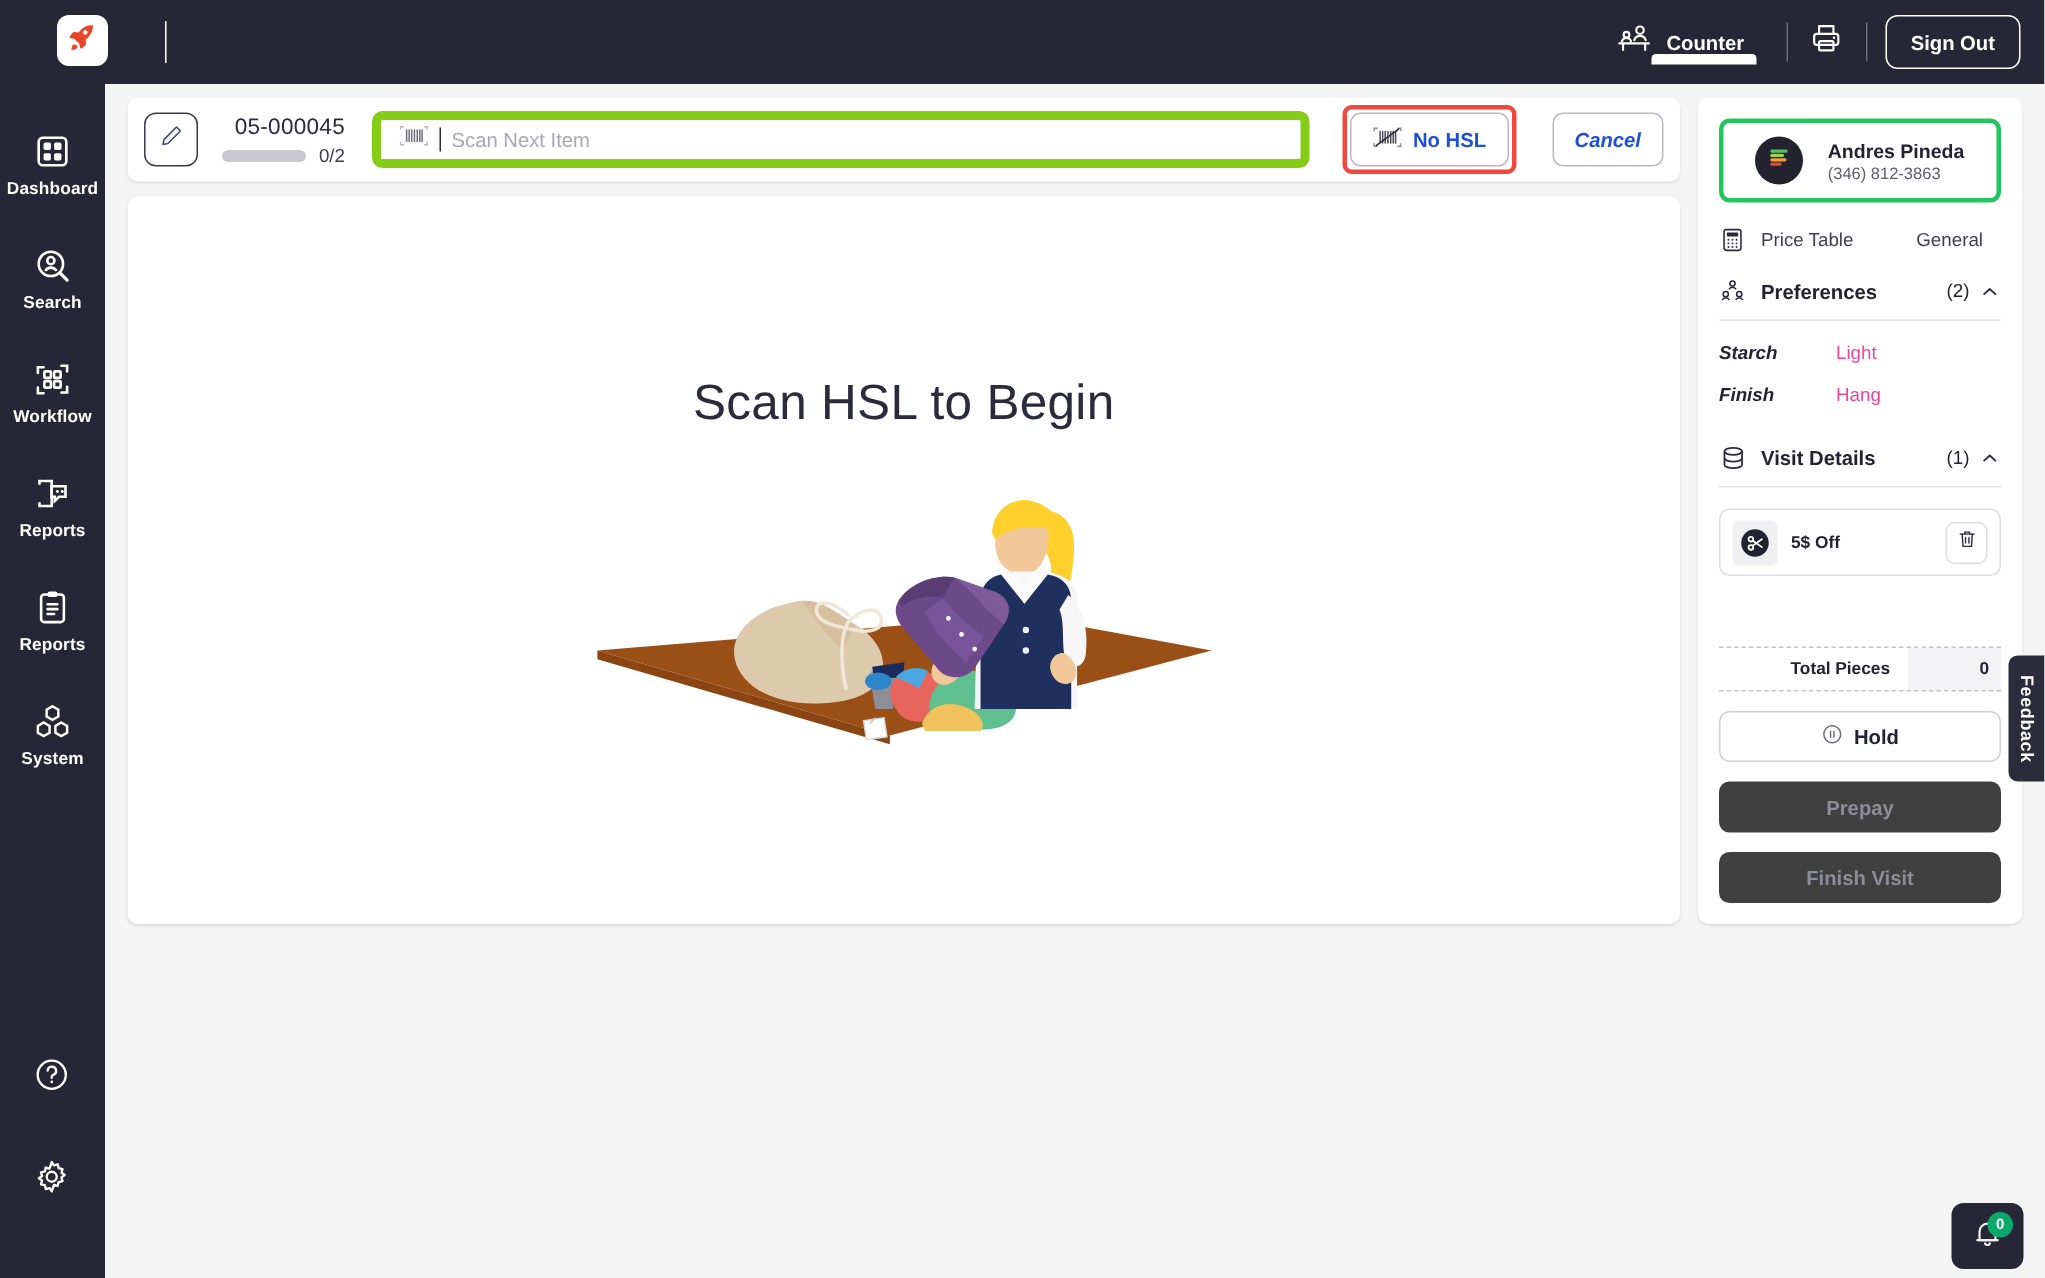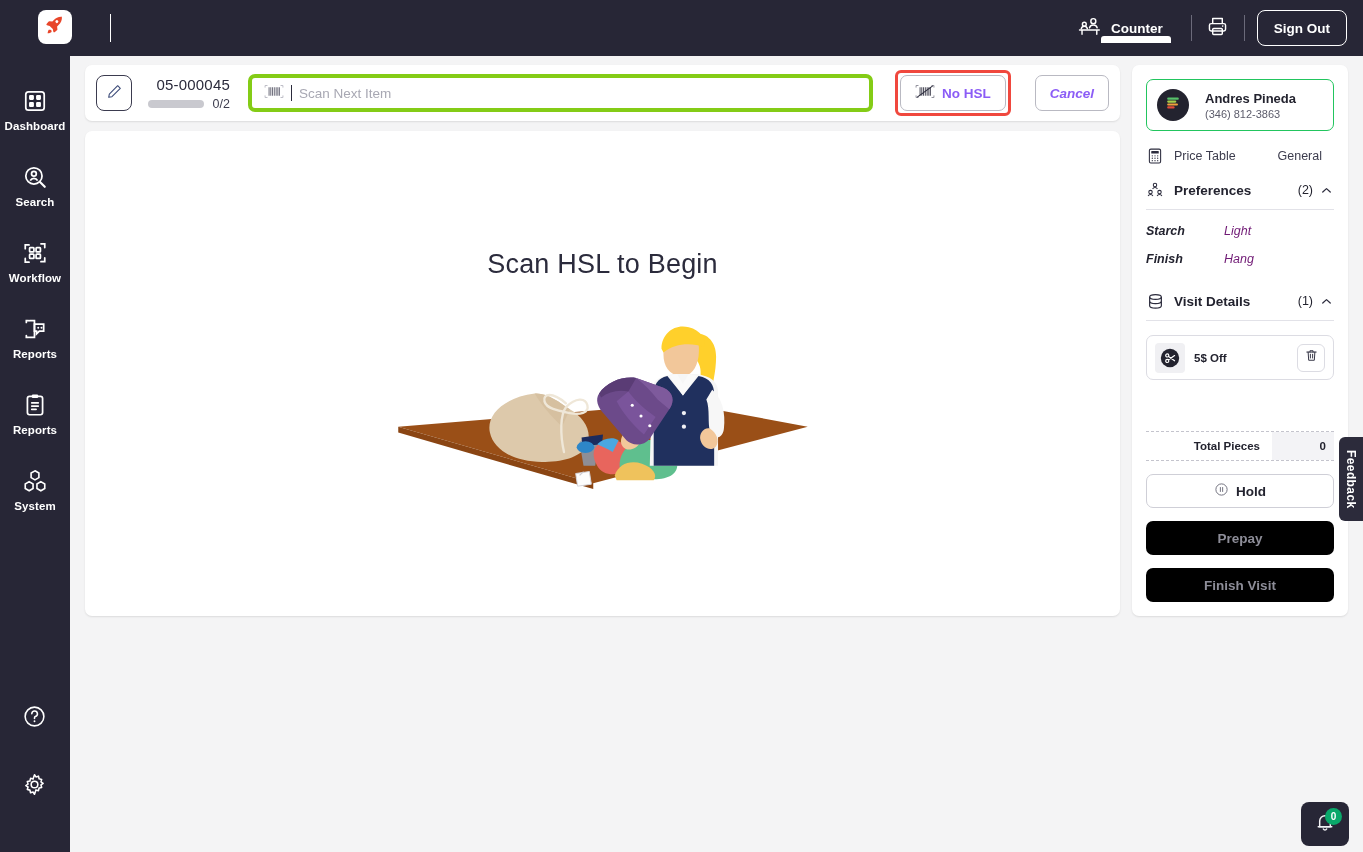--- a/index.html
+++ b/index.html
@@ -91,81 +91,82 @@
     width:36px; height:36px; border:1px solid #3b3b4f; border-radius:8px;
     display:flex;align-items:center;justify-content:center; cursor:pointer;
     background:#fff;
   }
   #order-id-block { display:flex; flex-direction:column; align-items:flex-end; min-width: 84px; }
   #order-id { font-size:15px; color:#2b2b3c; letter-spacing:.2px; }
   #order-progress-row { display:flex; align-items:center; gap:9px; margin-top:4px; }
   #order-progress-track { width:56px; height:8px; border-radius:5px; background:#c9c9cf; }
   #order-count { font-size:12.5px; color:#3d3d4e; }
   #scan-input-wrap {
-    flex: 1; height: 38px; border: 4px solid #84cc16; border-radius: 7px;
+    flex: 1; height: 38px; border: 6px solid #84cc16; border-radius: 7px;
     display:flex; align-items:center; padding: 0 12px; gap: 7px;
     background:#fff; margin-left: 4px;
   }
   #scan-caret { width:1px; height:16px; background:#2b2b3c; }
   #scan-placeholder { font-size:13.5px; color:#a8a8b3; }
   #nohsl-highlight {
     border: 3px solid #f0483e; border-radius: 6px; padding: 2px;
     display:flex; margin-left: 8px;
   }
   .action-btn {
     display:flex; align-items:center; justify-content:center; gap:7px;
     height:36px; padding: 0 14px;
     border:1px solid #b9b9c2; border-radius:7px; background:#fff;
-    font-size:13.5px; font-weight:700; color:#8b5cf6; cursor:pointer; white-space:nowrap;
+    font-size:13.5px; font-weight:700; color:#1d4ed8; cursor:pointer; white-space:nowrap;
   }
   #cancel-btn { margin-left: 10px; font-style: italic; }
 
   
   #canvas {
     flex: 1; background:#ffffff; border-radius:7px;
     box-shadow: 0 1px 2px rgba(0,0,0,.10);
     display:flex; flex-direction:column; align-items:center;
     padding-top: 118px;
     overflow:hidden;
   }
-  #canvas-title { font-size:27px; color:#2b2b3c; font-weight:400; letter-spacing:.2px; }
+  #canvas-title { font-size:33px; color:#2b2b3c; font-weight:400; letter-spacing:.2px; }
   #canvas-illustration { margin-top: 18px; }
 
   
   #right-panel {
     width: 216px; background:#ffffff; border-radius:7px;
     box-shadow: 0 1px 2px rgba(0,0,0,.10);
     padding: 14px 14px 14px 14px;
     display:flex; flex-direction:column;
     position: relative;
   }
   #customer-card {
-    border:1px solid #22c55e; border-radius:7px;
+    border:3px solid #22c55e; border-radius:7px;
     padding: 9px 10px; display:flex; align-items:center; gap:16px;
     cursor:pointer;
+    justify-content:center;
   }
   #avatar {
     width:32px; height:32px; border-radius:50%; background:#23232f;
     display:flex; align-items:center; justify-content:center; flex:0 0 32px;
   }
   #cust-name { font-size:13px; font-weight:700; color:#23232f; }
   #cust-phone { font-size:11px; color:#5c5c6b; margin-top:2px; }
 
   .row-line { display:flex; align-items:center; margin-top: 16px; }
   .row-icon { width:18px; height:18px; margin-right:10px; flex:0 0 18px; color:#2b2b3c; }
   .row-key { font-size:12.5px; color:#3d3d4e; }
   .row-key.bold { font-weight:700; font-size:13.5px; color:#23232f; }
   .row-val { font-size:12.5px; color:#3d3d4e; margin-left:auto; padding-right:12px;}
   .sec-count { font-size:12.5px; color:#23232f; margin-left:auto; font-weight:400;}
   .chev { margin-left:6px; display:flex; }
   .sec-rule { height:1px; background:#e2e2e8; margin-top:10px; }
 
   .pref-row { display:flex; margin-top: 14px; }
   .pref-key { width: 78px; font-size:12.5px; font-weight:700; color:#23232f;font-style:italic; }
-  .pref-val { font-size:12.5px; color:#701a75;font-style:italic; }
+  .pref-val { font-size:12.5px; color:#ec4899; }
 
   #visit-item {
     margin-top: 14px; border:1px solid #dcdce3; border-radius:7px;
     height: 45px; display:flex; align-items:center; padding: 0 8px; gap:9px;
   }
   #visit-item-icon {
     width:30px;height:30px;border-radius:4px;background:#f0f0f3;
     display:flex;align-items:center;justify-content:center; flex:0 0 30px;
   }
   #visit-item-label { font-size:11.5px; font-weight:700; color:#23232f; }
@@ -182,21 +183,21 @@
     padding-right:12px; font-size:11.5px; font-weight:700; color:#23232f; }
   .total-value { width:62px; background:#f3f3f6; display:flex; align-items:center;
     justify-content:flex-end; padding-right:8px; font-size:11.5px; font-weight:700; color:#23232f; }
 
   .panel-btn {
     margin-top: 13px; height:34px; border-radius:7px;
     display:flex; align-items:center; justify-content:center; gap:7px;
     font-size:13.5px; font-weight:700; cursor:pointer;
   }
   #hold-btn { border:1px solid #cfcfd7; background:#fff; color:#23232f; }
-  .panel-btn.disabled { background:#000000; color:#8d8d98; border:none; cursor:default; }
+  .panel-btn.disabled { background:#404040; color:#8d8d98; border:none; cursor:default; }
 
   
   #feedback-tab {
     position:absolute; right:0; top:437px;
     width: 24px; height: 84px; background:#2c2b3b;
     border-radius: 6px 0 0 6px;
     display:flex; align-items:center; justify-content:center;
     cursor:pointer; z-index: 9;
   }
   #feedback-text {

